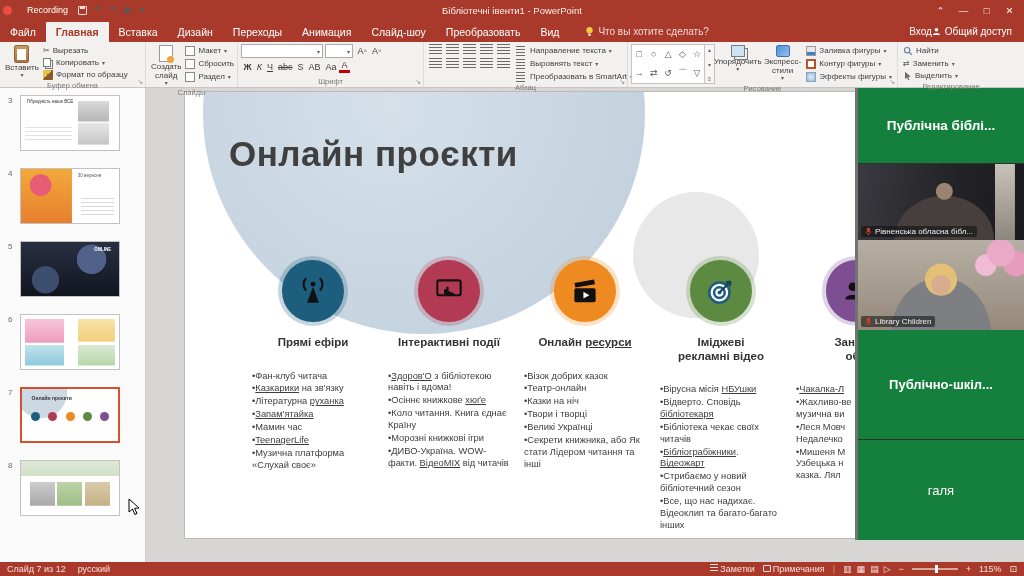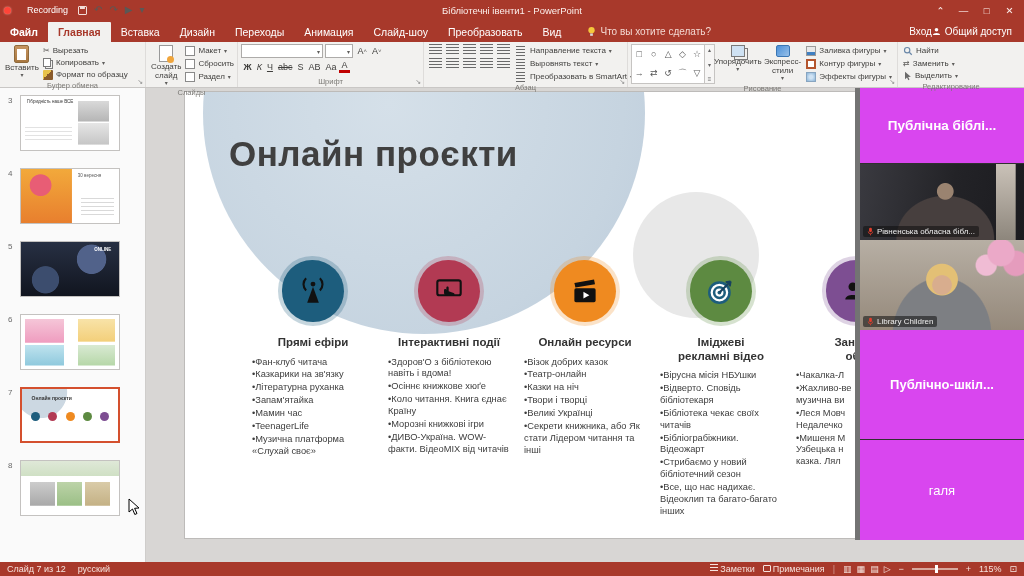--- a/index.html
+++ b/index.html
@@ -14,21 +14,21 @@
   .qat{display:flex;align-items:center;gap:7px;color:#f2ded9}
   .qat .g{font-size:10px;line-height:1}
   .ic-save{display:inline-block;width:9px;height:9px;border:1px solid #f2ded9;border-radius:1px;background:linear-gradient(#f2ded9 0 2px,transparent 2px) top/70% 100% no-repeat}
   .tb-title{position:absolute;left:0;right:0;text-align:center;font-size:9.5px;pointer-events:none;color:#fcefec}
   .winbtns{margin-left:auto;display:flex;align-items:center;gap:2px;z-index:2}
   .winbtn{width:21px;height:18px;display:flex;align-items:center;justify-content:center;font-size:9.5px;color:#fcefec}
 
   
   .tabrow{position:absolute;top:20px;left:0;right:0;height:22px;background:#a8392b;display:flex;align-items:flex-end;z-index:49}
   .tab{padding:4px 10px 4px;font-size:10.5px;color:#fff;white-space:nowrap}
-  .tab.file{font-weight:bold}
+  .tab.file{font-weight:normal}
   .tab.active{background:#f2f1ef;color:#a8392b;font-weight:bold;border-radius:1px 1px 0 0}
   .tabs{display:flex}
   .tellme{display:flex;align-items:center;gap:4px;color:#f3d8d2;font-size:10px;margin-left:16px;padding-bottom:5px;white-space:nowrap}
   .tabrow-right{margin-left:auto;display:flex;color:#fff;font-size:10px;padding:0 12px 5px 0;align-items:center;white-space:nowrap}
   .share-wrap{display:flex;align-items:center;gap:4px}
 
   
   .ribbon{position:absolute;top:42px;left:0;right:0;height:46px;background:#f2f1ef;border-bottom:1px solid #c9c7c5;display:flex;z-index:48}
   .rgroup{position:relative;border-right:1px solid #dedcda;display:flex;flex-direction:column;flex:none}
   .rg-body{flex:1;display:flex;align-items:flex-start;padding:2px 3px 0}
@@ -85,26 +85,26 @@
   .slide-area{position:absolute;left:146px;top:88px;right:0;bottom:14px;background:#d8d6d4;overflow:hidden;z-index:10}
   .slide{position:absolute;left:39px;top:4px;width:785px;height:446px;background:#fff;box-shadow:0 0 0 1px #bdbbb9;overflow:hidden}
   .deco1{position:absolute;left:18px;top:-200px;width:442px;height:442px;border-radius:50%;background:radial-gradient(circle at 42% 48%,#d5e0e9 0%,#c6d4e0 68%,#bccbdb 100%)}
   .deco2{position:absolute;left:448px;top:100px;width:126px;height:126px;border-radius:50%;background:#d9d9d9;opacity:.6}
   .slide-title{position:absolute;left:44px;top:42px;font-size:35px;font-weight:bold;color:#404040;letter-spacing:.5px}
   .slide-cols{position:absolute;inset:0}
   .scol{position:absolute;top:168px;width:128px;display:flex;flex-direction:column;align-items:center}
   .circle{width:62px;height:62px;border-radius:49% 51% 50% 50%;display:flex;align-items:center;justify-content:center;flex:none}
   .circle svg{width:34px;height:34px}
   .scol-head{margin-top:14px;font-size:11.5px;font-weight:bold;color:#333;text-align:center;line-height:1.18}
-  .scol-items{margin-top:7px;font-size:9.3px;color:#3d3d3d;line-height:1.28;width:122px}
+  .scol-items{margin-top:21px;font-size:9.3px;color:#3d3d3d;line-height:1.28;width:122px}
   .sitem{margin-bottom:1px}
-  .u{}
-
-  
-  .zoom-panel{position:absolute;left:855px;top:88px;width:169px;height:452px;background:#d946ef;z-index:30;display:flex;flex-direction:column;border-left:5px solid #737373;color:#fff}
+  .u{text-decoration:underline}
+
+  
+  .zoom-panel{position:absolute;left:855px;top:88px;width:169px;height:452px;background:#15803d;z-index:30;display:flex;flex-direction:column;border-left:3px solid #737373;color:#fff}
   .zsec{border-bottom:1px solid #303030;display:flex;align-items:center;justify-content:center;flex:none}
   .zheader{height:76px;font-size:13.5px;font-weight:bold}
   .ztile{position:relative;flex:none}
   .video1{height:76px;background:radial-gradient(circle at 52% 36%,#9a8370 0 8%,transparent 9%),radial-gradient(ellipse at 52% 98%,#473f3e 0 40%,transparent 41%),linear-gradient(#cac2b8,#8d867c) 94% 0/12% 100% no-repeat,linear-gradient(100deg,#3a3a40 0%,#232327 55%,#1b1b1f 100%)}
   .video2{height:90px;background:radial-gradient(circle at 86% 14%,#eba9c8 0 8%,transparent 9%),radial-gradient(circle at 95% 26%,#e59cbd 0 7%,transparent 8%),radial-gradient(circle at 77% 28%,#f0bcd4 0 7%,transparent 8%),radial-gradient(circle at 50% 50%,#d8ad8e 0 10%,transparent 11%),radial-gradient(circle at 50% 44%,#e3c075 0 16%,transparent 17%),radial-gradient(ellipse at 50% 105%,#7d7f83 0 42%,transparent 43%),linear-gradient(#b7afa4,#95897b)}
   .zname{position:absolute;left:3px;bottom:3px;display:flex;align-items:center;gap:3px;background:rgba(15,15,15,.55);color:#eee;font-size:8px;padding:1px 4px;border-radius:2px;max-width:158px;white-space:nowrap;overflow:hidden;text-overflow:ellipsis}
   .zsec2{height:110px;font-size:13px;font-weight:bold}
   .zsec3{flex:1;font-size:13px;border-bottom:none}
 
   

